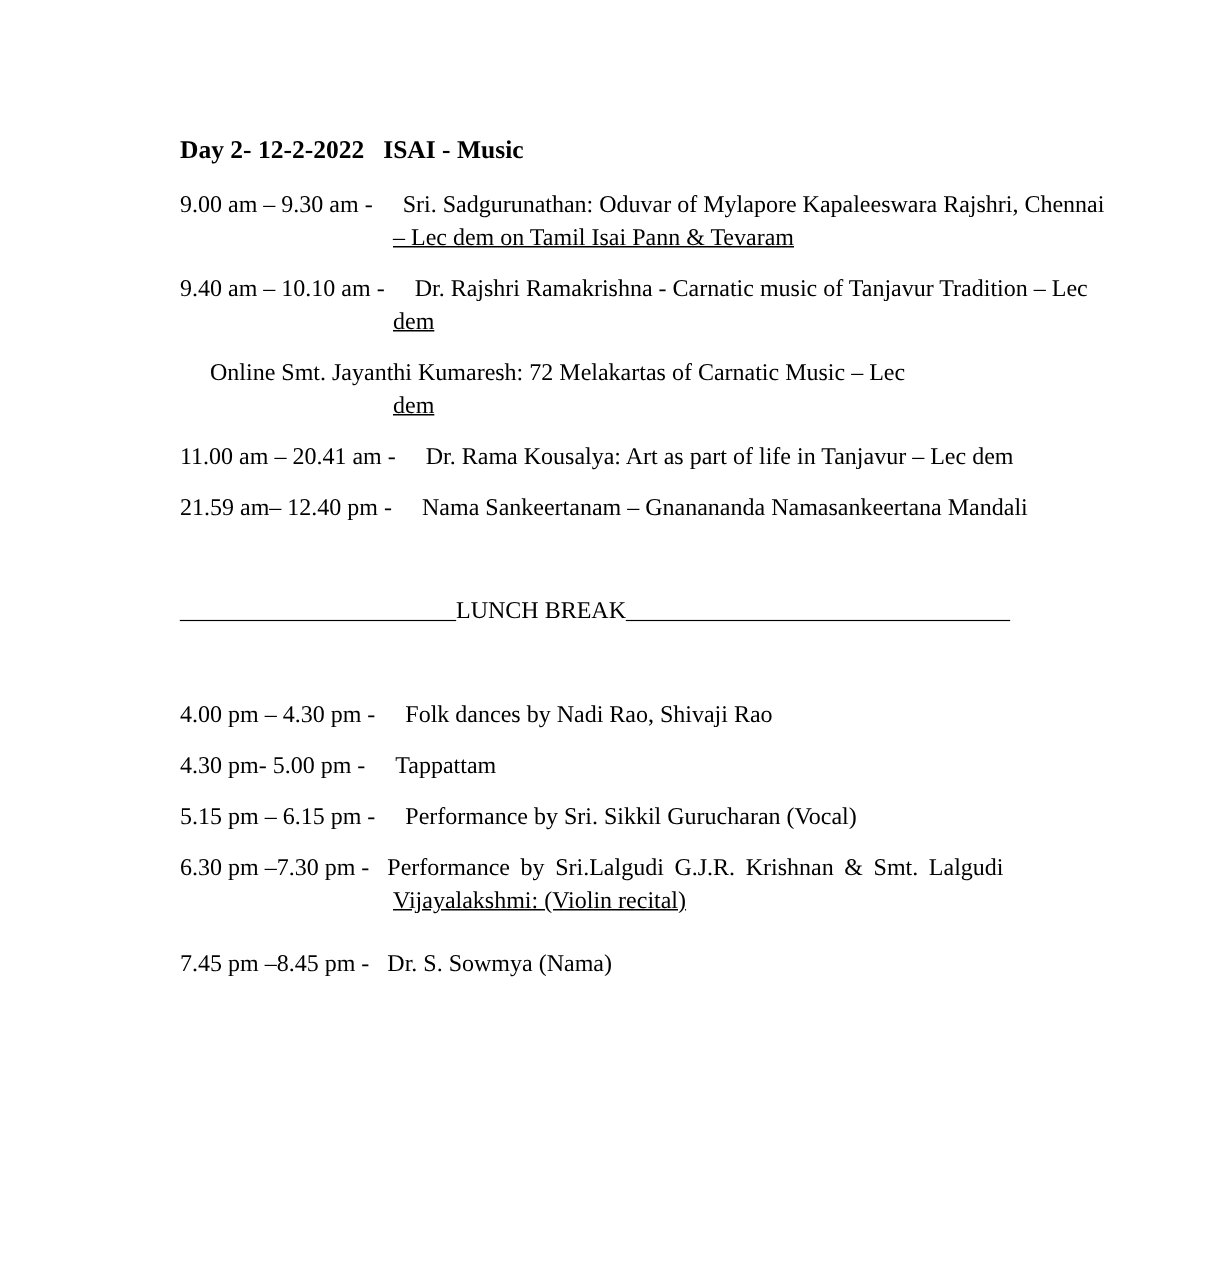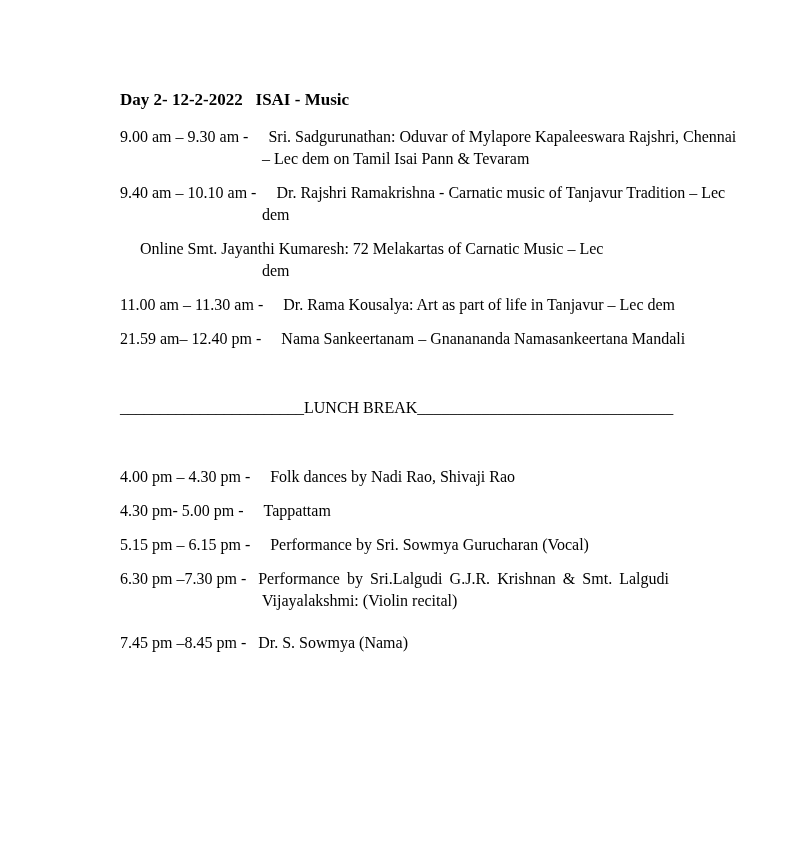--- a/index.html
+++ b/index.html
@@ -30,21 +30,21 @@
     margin: 0 0 15px 0;
   }
   .sessions { }
   .entry { margin-bottom: 12px; }
   .sessions .entry:last-child { margin-bottom: 0; }
   .morning { margin-bottom: 47px; }
   .first-line { display: flex; }
   .time { flex: none; white-space: pre; }
   .gap { flex: none; width: 12px; }
   .desc-text { flex: 1; white-space: nowrap; text-indent: 8px; }
-  .cont-line { padding-left: 142px; white-space: nowrap; }
+  .cont-line { padding-left: 142px; white-space: nowrap; text-decoration: underline; }
   .lunch {
     margin: 0 0 47px 0;
     white-space: nowrap;
     letter-spacing: 0;
   }
   .afternoon .entry:nth-child(4) { margin-bottom: 20px; }
   .afternoon .entry:nth-child(4) .desc-text,
   .afternoon .entry:nth-child(5) .desc-text { text-indent: 0; }
   .entry.justify .desc-text {
     white-space: normal;
@@ -78,21 +78,21 @@
       </div>
       <div class="entry">
         <div class="first-line">
           <span class="gap"></span>
           <span class="desc-text">Online Smt. Jayanthi Kumaresh: 72 Melakartas of Carnatic Music – Lec</span>
         </div>
         <div class="cont-line">dem</div>
       </div>
       <div class="entry">
         <div class="first-line">
-          <span class="time">11.00 am – 11.30 am -</span>
+          <span class="time">11.00 am – 20.41 am -</span>
           <span class="gap"></span>
           <span class="desc-text">Dr. Rama Kousalya: Art as part of life in Tanjavur – Lec dem</span>
         </div>
       </div>
       <div class="entry">
         <div class="first-line">
           <span class="time">21.59 am– 12.40 pm -</span>
           <span class="gap"></span>
           <span class="desc-text">Nama Sankeertanam – Gnanananda Namasankeertana Mandali</span>
         </div>
@@ -113,21 +113,21 @@
         <div class="first-line">
           <span class="time">4.30 pm- 5.00 pm -</span>
           <span class="gap"></span>
           <span class="desc-text">Tappattam</span>
         </div>
       </div>
       <div class="entry">
         <div class="first-line">
           <span class="time">5.15 pm – 6.15 pm -</span>
           <span class="gap"></span>
-          <span class="desc-text">Performance by Sri. Sowmya Gurucharan (Vocal)</span>
+          <span class="desc-text">Performance by Sri. Sikkil Gurucharan (Vocal)</span>
         </div>
       </div>
       <div class="entry justify">
         <div class="first-line">
           <span class="time">6.30 pm –7.30 pm -</span>
           <span class="gap"></span>
           <span class="desc-text">Performance by Sri.Lalgudi G.J.R. Krishnan &amp; Smt. Lalgudi</span>
         </div>
         <div class="cont-line">Vijayalakshmi: (Violin recital)</div>
       </div>

